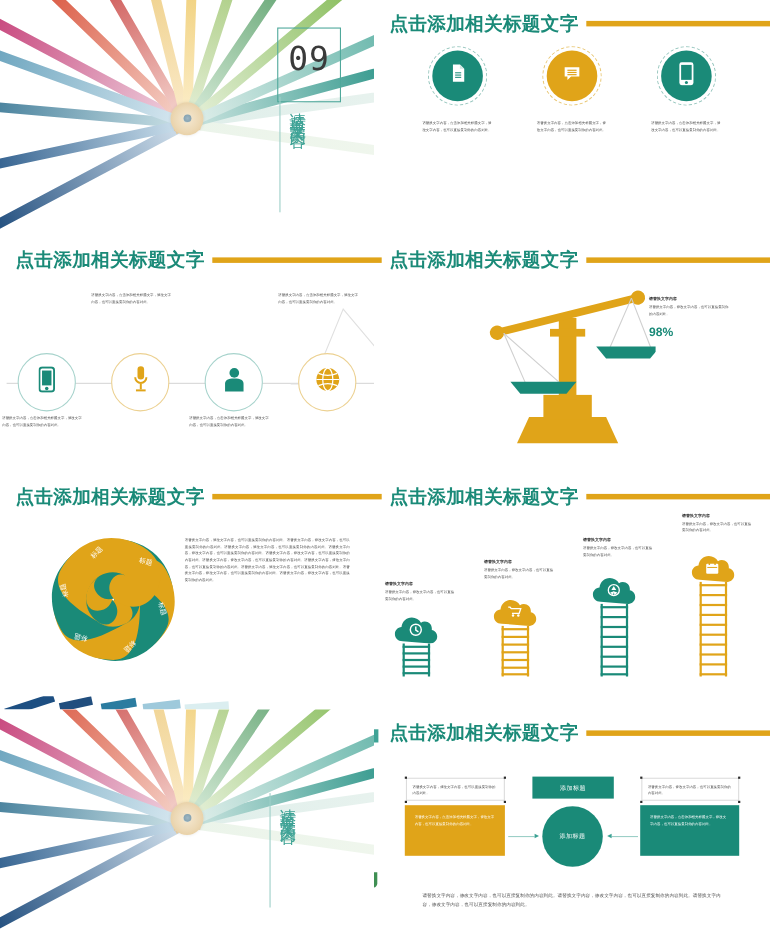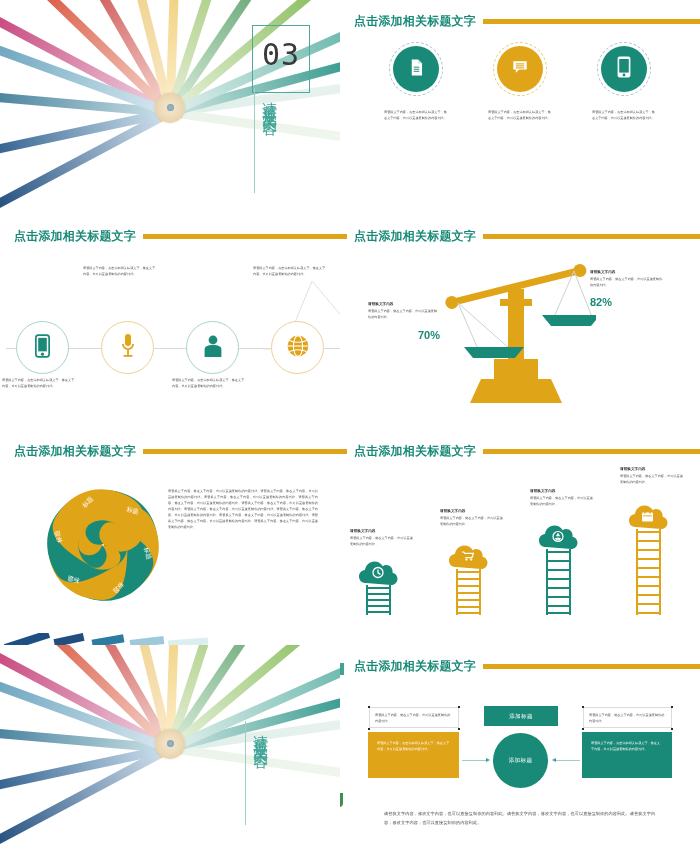--- a/index.html
+++ b/index.html
@@ -14,21 +14,21 @@
     display: grid;
     grid-template-columns: 340px 360px;
     grid-template-rows: 215px 215px 215px 205px;
   }
   .slide { position: relative; overflow: hidden; background: #fff; }
   .slide-inner { position: absolute; inset: 0; overflow: hidden; }
 
   
   .hdr { position: absolute; left: 14px; top: 14px; right: 0; height: 14px; display: flex; align-items: center; }
   .hdr-text {
-    color: #1a8a78; font-size: 12px; font-weight: bold; white-space: nowrap;
+    color: #1a8a78; font-size: 17px; font-weight: bold; white-space: nowrap;
     letter-spacing: .2px;
   }
   .hdr-bar { flex: 1; height: 5px; background: #e0a419; margin-left: 7px; }
   .hdr-tick { position: absolute; left: 0; top: 19px; width: 7px; height: 5px; background: #e0a419; }
 
   
   .ph {
     font-size: 3.1px; line-height: 1.95; color: #4a4a4a; letter-spacing: .05px;
     word-break: break-all;
   }
@@ -199,21 +199,21 @@
           </div>
         <div class="pc" style="width:300px;transform:rotate(200deg);background:linear-gradient(90deg,#dbeaf2,#2b7ca0)">
             <i></i>
           </div>
         <div class="pc" style="width:300px;transform:rotate(336deg);background:linear-gradient(90deg,#e3f0ec,#2d9b8c)">
             <i></i>
           </div>
         <div class="hub"></div>
       </div>
       <div class="num-box" style="left:252px;top:25px;width:58px;height:68px;">
-        <span class="num">03</span>
+        <span class="num">09</span>
       </div>
       <div class="vrule" style="left:254px;top:88px;height:105px;"></div>
       <div class="vtext" style="left:262px;top:90px;height:104px;">请替换文字内容</div>
     </div>
   </div>
 
   <div class="slide">
     <div class="slide-inner">
       <div class="hdr">
         <span class="hdr-text">点击添加相关标题文字</span>
@@ -388,33 +388,26 @@
           <path d="M28 92h60l-9 11H37z" fill="#1a8a78"></path>
         </g>
 
         <g>
           <line x1="138" y1="16" x2="118" y2="62" stroke="#cfcfcf" stroke-width="1"></line>
           <line x1="138" y1="16" x2="156" y2="62" stroke="#cfcfcf" stroke-width="1"></line>
           <path d="M106 60h58l-9 11h-40z" fill="#1a8a78"></path>
         </g>
       </svg>
 
-      <div class="sc-tx-l">
-        <p class="ph b">请替换文字内容</p>
-        <p class="ph">请替换文字内容，修改文字内容，也可以直接复制你的内容到此。</p>
-        <div style="text-align:right;margin-top:5px;">
-          <span class="pct">70%</span>
-        </div>
-      </div>
 
       <div class="sc-tx-r">
         <p class="ph b">请替换文字内容</p>
         <p class="ph">请替换文字内容，修改文字内容，也可以直接复制你的内容到此。</p>
         <div style="margin-top:4px;">
-          <span class="pct">82%</span>
+          <span class="pct">98%</span>
         </div>
       </div>
     </div>
   </div>
 
   <div class="slide">
     <div class="slide-inner">
       <div class="hdr">
         <span class="hdr-text">点击添加相关标题文字</span>
         <span class="hdr-bar"></span>

